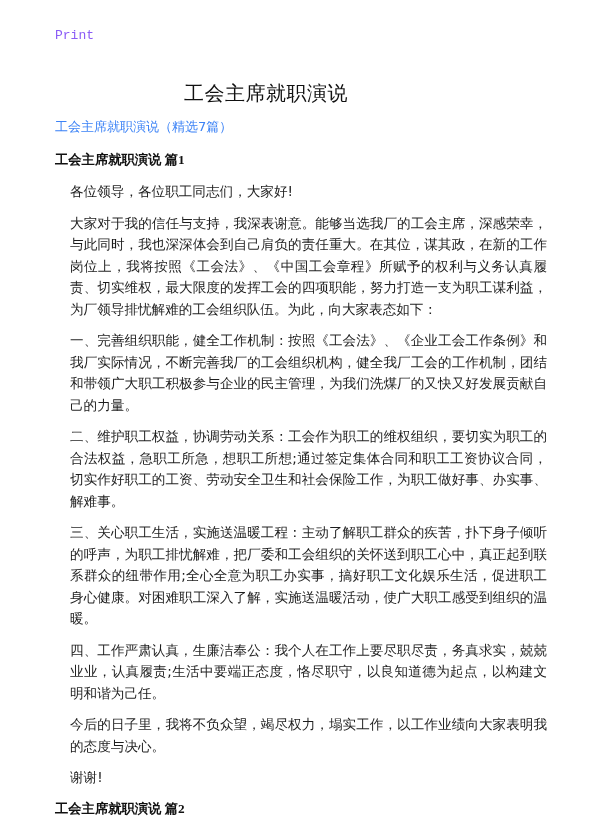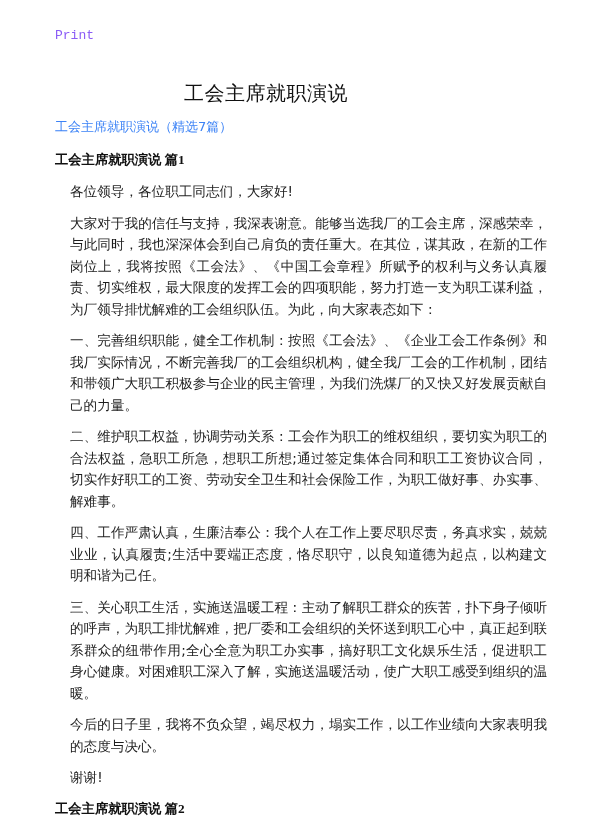--- a/index.html
+++ b/index.html
@@ -38,19 +38,19 @@
 <div class="print">Print</div>
 <div class="title">工会主席就职演说</div>
 <div class="subtitle">工会主席就职演说（精选7篇）</div>
 
 <div class="content">
   <div class="h">工会主席就职演说 篇1</div>
   <p class="p">各位领导，各位职工同志们，大家好!</p>
   <p class="p">大家对于我的信任与支持，我深表谢意。能够当选我厂的工会主席，深感荣幸，与此同时，我也深深体会到自己肩负的责任重大。在其位，谋其政，在新的工作岗位上，我将按照《工会法》、《中国工会章程》所赋予的权利与义务认真履责、切实维权，最大限度的发挥工会的四项职能，努力打造一支为职工谋利益，为厂领导排忧解难的工会组织队伍。为此，向大家表态如下：</p>
   <p class="p">一、完善组织职能，健全工作机制：按照《工会法》、《企业工会工作条例》和我厂实际情况，不断完善我厂的工会组织机构，健全我厂工会的工作机制，团结和带领广大职工积极参与企业的民主管理，为我们洗煤厂的又快又好发展贡献自己的力量。</p>
   <p class="p">二、维护职工权益，协调劳动关系：工会作为职工的维权组织，要切实为职工的合法权益，急职工所急，想职工所想;通过签定集体合同和职工工资协议合同，切实作好职工的工资、劳动安全卫生和社会保险工作，为职工做好事、办实事、解难事。</p>
+  <p class="p">三、关心职工生活，实施送温暖工程：主动了解职工群众的疾苦，扑下身子倾听的呼声，为职工排忧解难，把厂委和工会组织的关怀送到职工心中，真正起到联系群众的纽带作用;全心全意为职工办实事，搞好职工文化娱乐生活，促进职工身心健康。对困难职工深入了解，实施送温暖活动，使广大职工感受到组织的温暖。</p>
   <p class="p">四、工作严肃认真，生廉洁奉公：我个人在工作上要尽职尽责，务真求实，兢兢业业，认真履责;生活中要端正态度，恪尽职守，以良知道德为起点，以构建文明和谐为己任。</p>
-  <p class="p">三、关心职工生活，实施送温暖工程：主动了解职工群众的疾苦，扑下身子倾听的呼声，为职工排忧解难，把厂委和工会组织的关怀送到职工心中，真正起到联系群众的纽带作用;全心全意为职工办实事，搞好职工文化娱乐生活，促进职工身心健康。对困难职工深入了解，实施送温暖活动，使广大职工感受到组织的温暖。</p>
   <p class="p">今后的日子里，我将不负众望，竭尽权力，塌实工作，以工作业绩向大家表明我的态度与决心。</p>
   <p class="p">谢谢!</p>
   <div class="h">工会主席就职演说 篇2</div>
   <p class="p">各位领导、想职工所想、同志们：</p>
 </div>
 
 </body></html>

